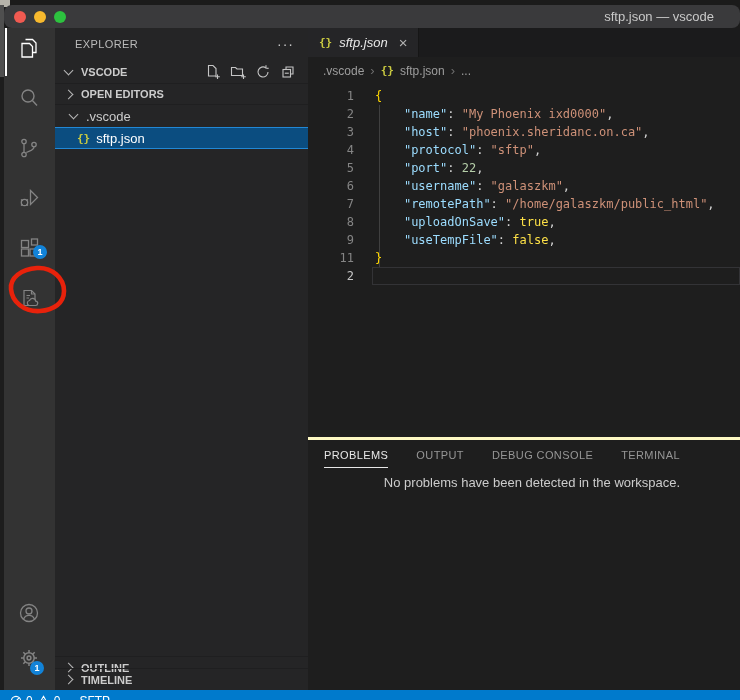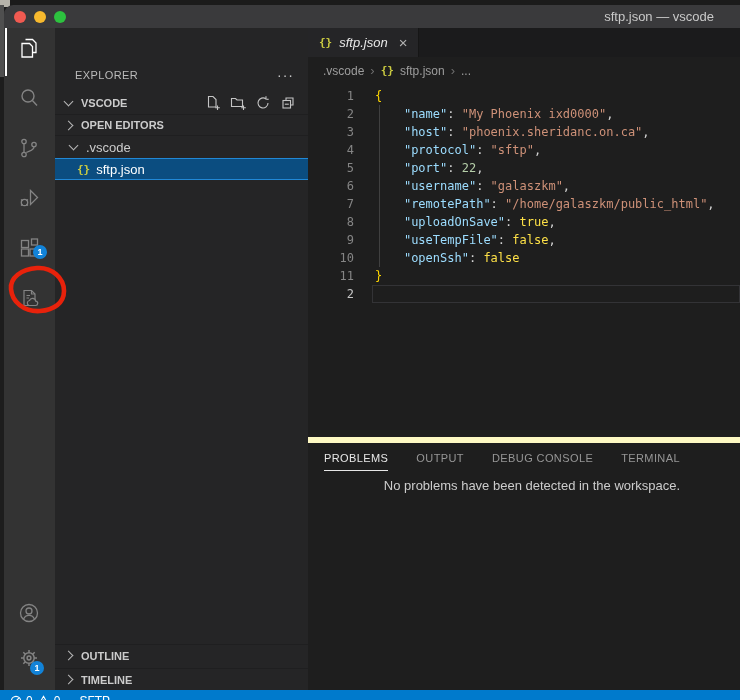--- a/index.html
+++ b/index.html
@@ -16,21 +16,21 @@
   
   .bg-peek { left:0; top:0; width:10px; height:7px; background:#b6b3aa; }
   .edge-strip-top { left:0; top:5px; width:4px; height:72px; background:#4f4f4f; }
   .edge-strip-bottom { left:0; top:77px; width:4px; height:613px; background:#1d1d1d; }
 
   
   .titlebar {
     left:4px; right:0; top:5px; height:23px;
     background:#3a3a3c;
     border-top-left-radius:9px;
-    display:flex; align-items:center;
+    display:flex; align-items:center;border-radius:8px;
   }
   .lights { display:flex; gap:8px; margin-left:10px; }
   .light { width:12px; height:12px; border-radius:50%; }
   .light.red { background:#f05a51; }
   .light.yellow { background:#f7b92e; }
   .light.green { background:#2dc23f; }
   .win-title { position:absolute; right:26px; top:4px; font-size:13px; color:#c9c9c9; }
 
   
   .activitybar { left:4px; top:28px; width:51px; height:662px; background:#333333; }
@@ -38,21 +38,21 @@
   .ab-item { width:24px; height:24px; left:17px; cursor:pointer; }
   .ab-item svg { width:24px; height:24px; display:block; }
   .badge {
     width:14px; height:14px; border-radius:50%; background:#1283d8;
     color:#fff; font-size:9px; font-weight:bold;
     display:flex; align-items:center; justify-content:center;
   }
 
   
   .sidebar { left:55px; top:28px; width:253px; height:662px; background:#252526; }
-  .sb-header { height:31px; display:flex; align-items:center; padding:0 14px 0 20px;margin-top:31px; }
+  .sb-header { height:31px; display:flex; align-items:center; padding:0 14px 0 20px; }
   .sb-title { font-size:11px; color:#bbbbbb; letter-spacing:0.4px; flex:1; }
   .sb-more { color:#c5c5c5; font-size:14px; letter-spacing:1px; cursor:pointer; }
   .sb-row {
     height:22px; display:flex; align-items:center; gap:6px;
     padding-left:8px; font-size:11px; font-weight:bold; color:#cccccc; cursor:pointer;
   }
   .sb-row.bordered { border-top:1px solid #1f1f20; }
   .chev {
     width:7px; height:7px; flex:none;
     border-right:1.2px solid #b8b8b8; border-bottom:1.2px solid #b8b8b8;
@@ -103,21 +103,21 @@
   .t-key   { color:#9cdcfe; }
   .t-str   { color:#ce9178; }
   .t-num   { color:#b5cea8; }
   .t-bool  { color:#fde047; }
   .t-plain { color:#d4d4d4; }
   .code-line.current .ln { color:#c6c6c6; }
   .cur { position:absolute; left:64px; right:0; top:0; bottom:0; border:1px solid #333336; }
   .indent-guide { position:absolute; left:71px; top:21px; width:1px; height:162px; background:#404040; }
 
   
-  .panel { position:absolute; left:0; right:0; top:409px; bottom:0; border-top:6px solid #fef9c3; background:#1e1e1e; }
+  .panel { position:absolute; left:0; right:0; top:409px; bottom:0; border-top:3px solid #fef9c3; background:#1e1e1e; }
   .panel-tabs { display:flex; gap:28px; padding:9px 0 0 16px; }
   .ptab {
     font-size:11px; letter-spacing:0.4px; color:#969696;
     padding-bottom:6px; border-bottom:1px solid transparent; cursor:pointer;
   }
   .ptab.active { color:#e7e7e7; border-bottom-color:#e7e7e7; }
   .panel-msg { font-size:13px; color:#cccccc; margin:7px 0 0 16px;text-align:center; }
 
   
   .statusbar {
@@ -248,21 +248,21 @@
   </div>
   <div class="tree-row">
     <span class="chev down"></span>
     <span class="tree-label">.vscode</span>
   </div>
   <div class="tree-row selected">
     <span class="json-glyph">{}</span>
     <span class="tree-label">sftp.json</span>
   </div>
 
-  <div class="abs sb-bottom" style="bottom:24px">
+  <div class="abs sb-bottom" style="bottom:12px">
     <div class="sb-row bordered">
       <span class="chev"></span>
       <span>OUTLINE</span>
     </div>
   </div>
   <div class="abs sb-bottom" style="bottom:0">
     <div class="sb-row bordered">
       <span class="chev"></span>
       <span>TIMELINE</span>
     </div>
@@ -317,24 +317,20 @@
           <span class="ln">7</span>
           <span class="lc"><span class="t-plain">    </span><span class="t-key">"remotePath"</span><span class="t-plain">: </span><span class="t-str">"/home/galaszkm/public_html"</span><span class="t-plain">,</span></span>
         </div>
         <div class="code-line">
           <span class="ln">8</span>
           <span class="lc"><span class="t-plain">    </span><span class="t-key">"uploadOnSave"</span><span class="t-plain">: </span><span class="t-bool">true</span><span class="t-plain">,</span></span>
         </div>
         <div class="code-line">
           <span class="ln">9</span>
           <span class="lc"><span class="t-plain">    </span><span class="t-key">"useTempFile"</span><span class="t-plain">: </span><span class="t-bool">false</span><span class="t-plain">,</span></span>
-        </div>
-        <div class="code-line">
-          <span class="ln">10</span>
-          <span class="lc"><span class="t-plain">    </span><span class="t-key">"openSsh"</span><span class="t-plain">: </span><span class="t-bool">false</span></span>
         </div>
         <div class="code-line">
           <span class="ln">11</span>
           <span class="lc"><span class="t-brace">}</span></span>
         </div>
         <div class="code-line current">
           <span class="ln">2</span>
           <span class="lc"></span>
           <div class="cur"></div>
         </div>

